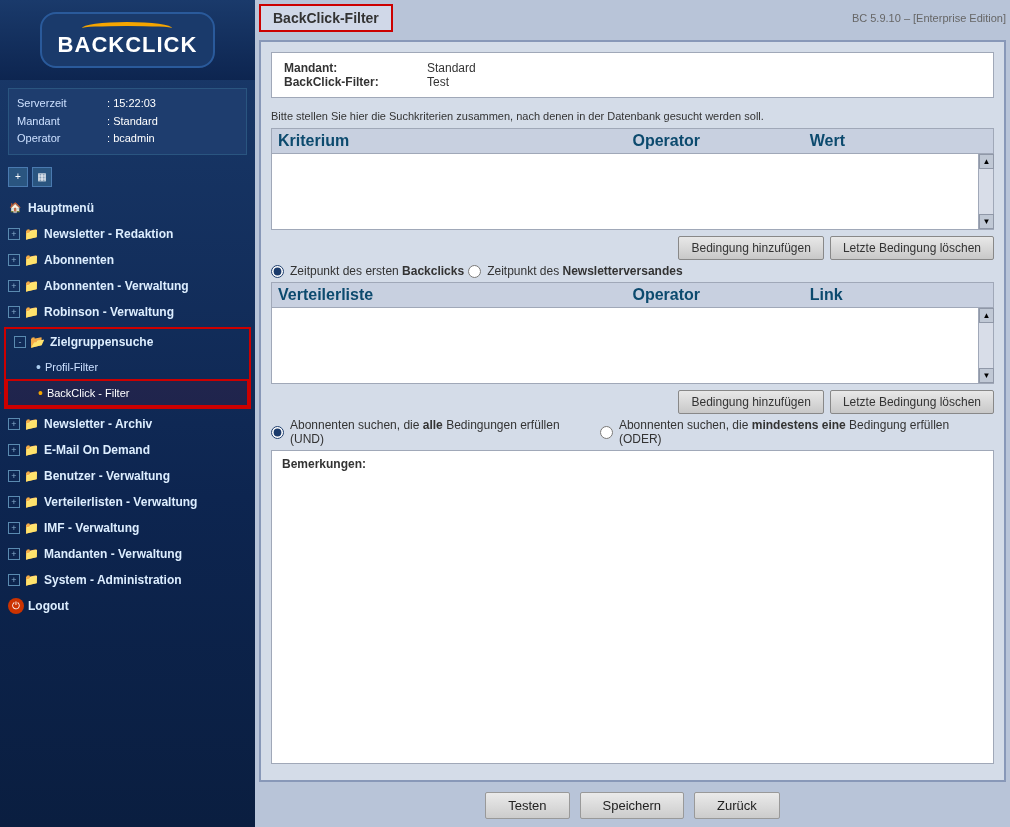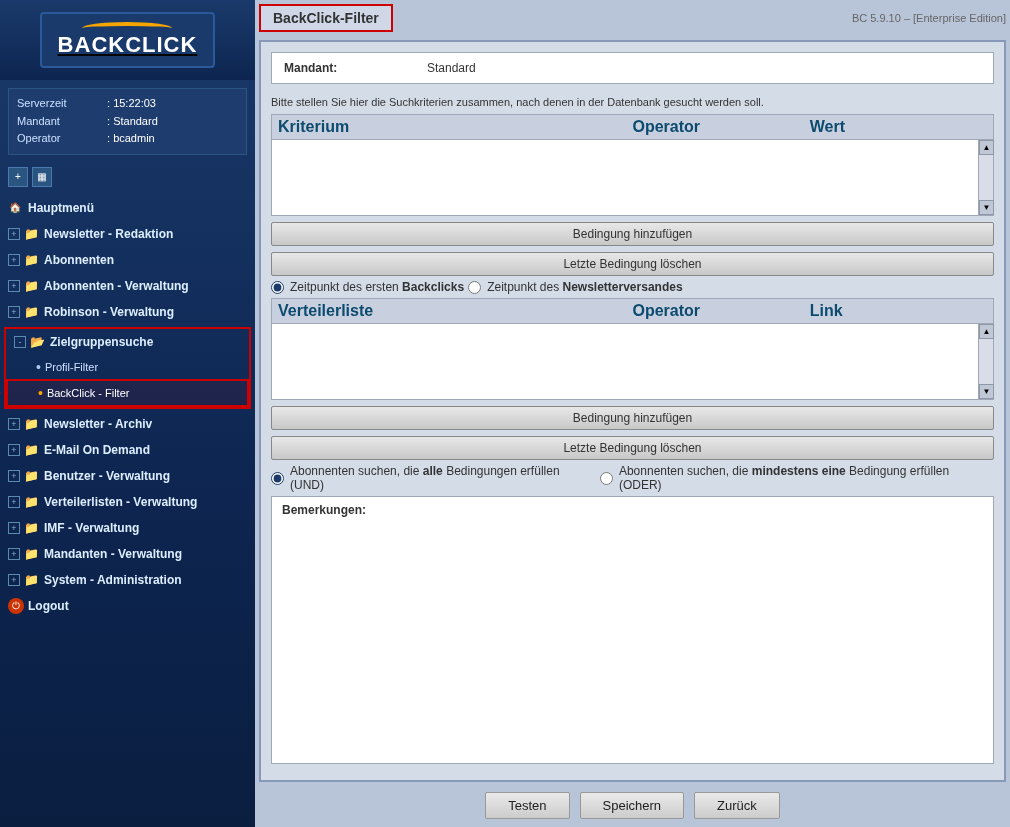--- a/index.html
+++ b/index.html
@@ -29,23 +29,22 @@
       display: flex;
       align-items: center;
       justify-content: center;
       height: 80px;
     }
 
     .logo-box {
       background: #1a3a6b;
       border: 2px solid #2a5a9b;
       padding: 8px 16px;
-      border-radius: 4px;
+      border-radius: 16px;
       text-align: center;
-      text-decoration: underline;
     }
 
     .logo-text {
       color: white;
       font-size: 22px;
       font-weight: bold;
       letter-spacing: 1px;
     }
 
     .logo-arc {
@@ -196,21 +195,20 @@
     .col-operator { flex: 1; }
     .col-wert { flex: 1; }
     .col-link { flex: 1; }
     .col-verteilerliste { flex: 2; }
 
     .btn-row {
       display: flex;
       justify-content: flex-end;
       gap: 6px;
       margin-top: 2px;
-      flex-direction: column;
     }
 
     .btn {
       padding: 4px 12px;
       background: linear-gradient(to bottom, #e8e8e8, #c8c8c8);
       border: 1px solid #888;
       border-radius: 2px;
       cursor: pointer;
       font-size: 12px;
       color: #333;
@@ -503,20 +501,24 @@
     <div class="version-info">BC 5.9.10 – [Enterprise Edition]</div>
   </div>
 
   <div class="main-inner">
 
     <div class="info-block">
       <div class="info-row-pair">
         <span class="info-pair-label">Mandant:</span>
         <span class="info-pair-value">Standard</span>
       </div>
+      <div class="info-row-pair">
+        <span class="info-pair-label">BackClick-Filter:</span>
+        <span class="info-pair-value">Test</span>
+      </div>
     </div>
 
     <div class="hint-text">Bitte stellen Sie hier die Suchkriterien zusammen, nach denen in der Datenbank gesucht werden soll.</div>
 
     <div class="table-container">
       <div class="table-header-row">
         <span class="col-kriterium">Kriterium</span>
         <span class="col-operator">Operator</span>
         <span class="col-wert">Wert</span>
       </div>

